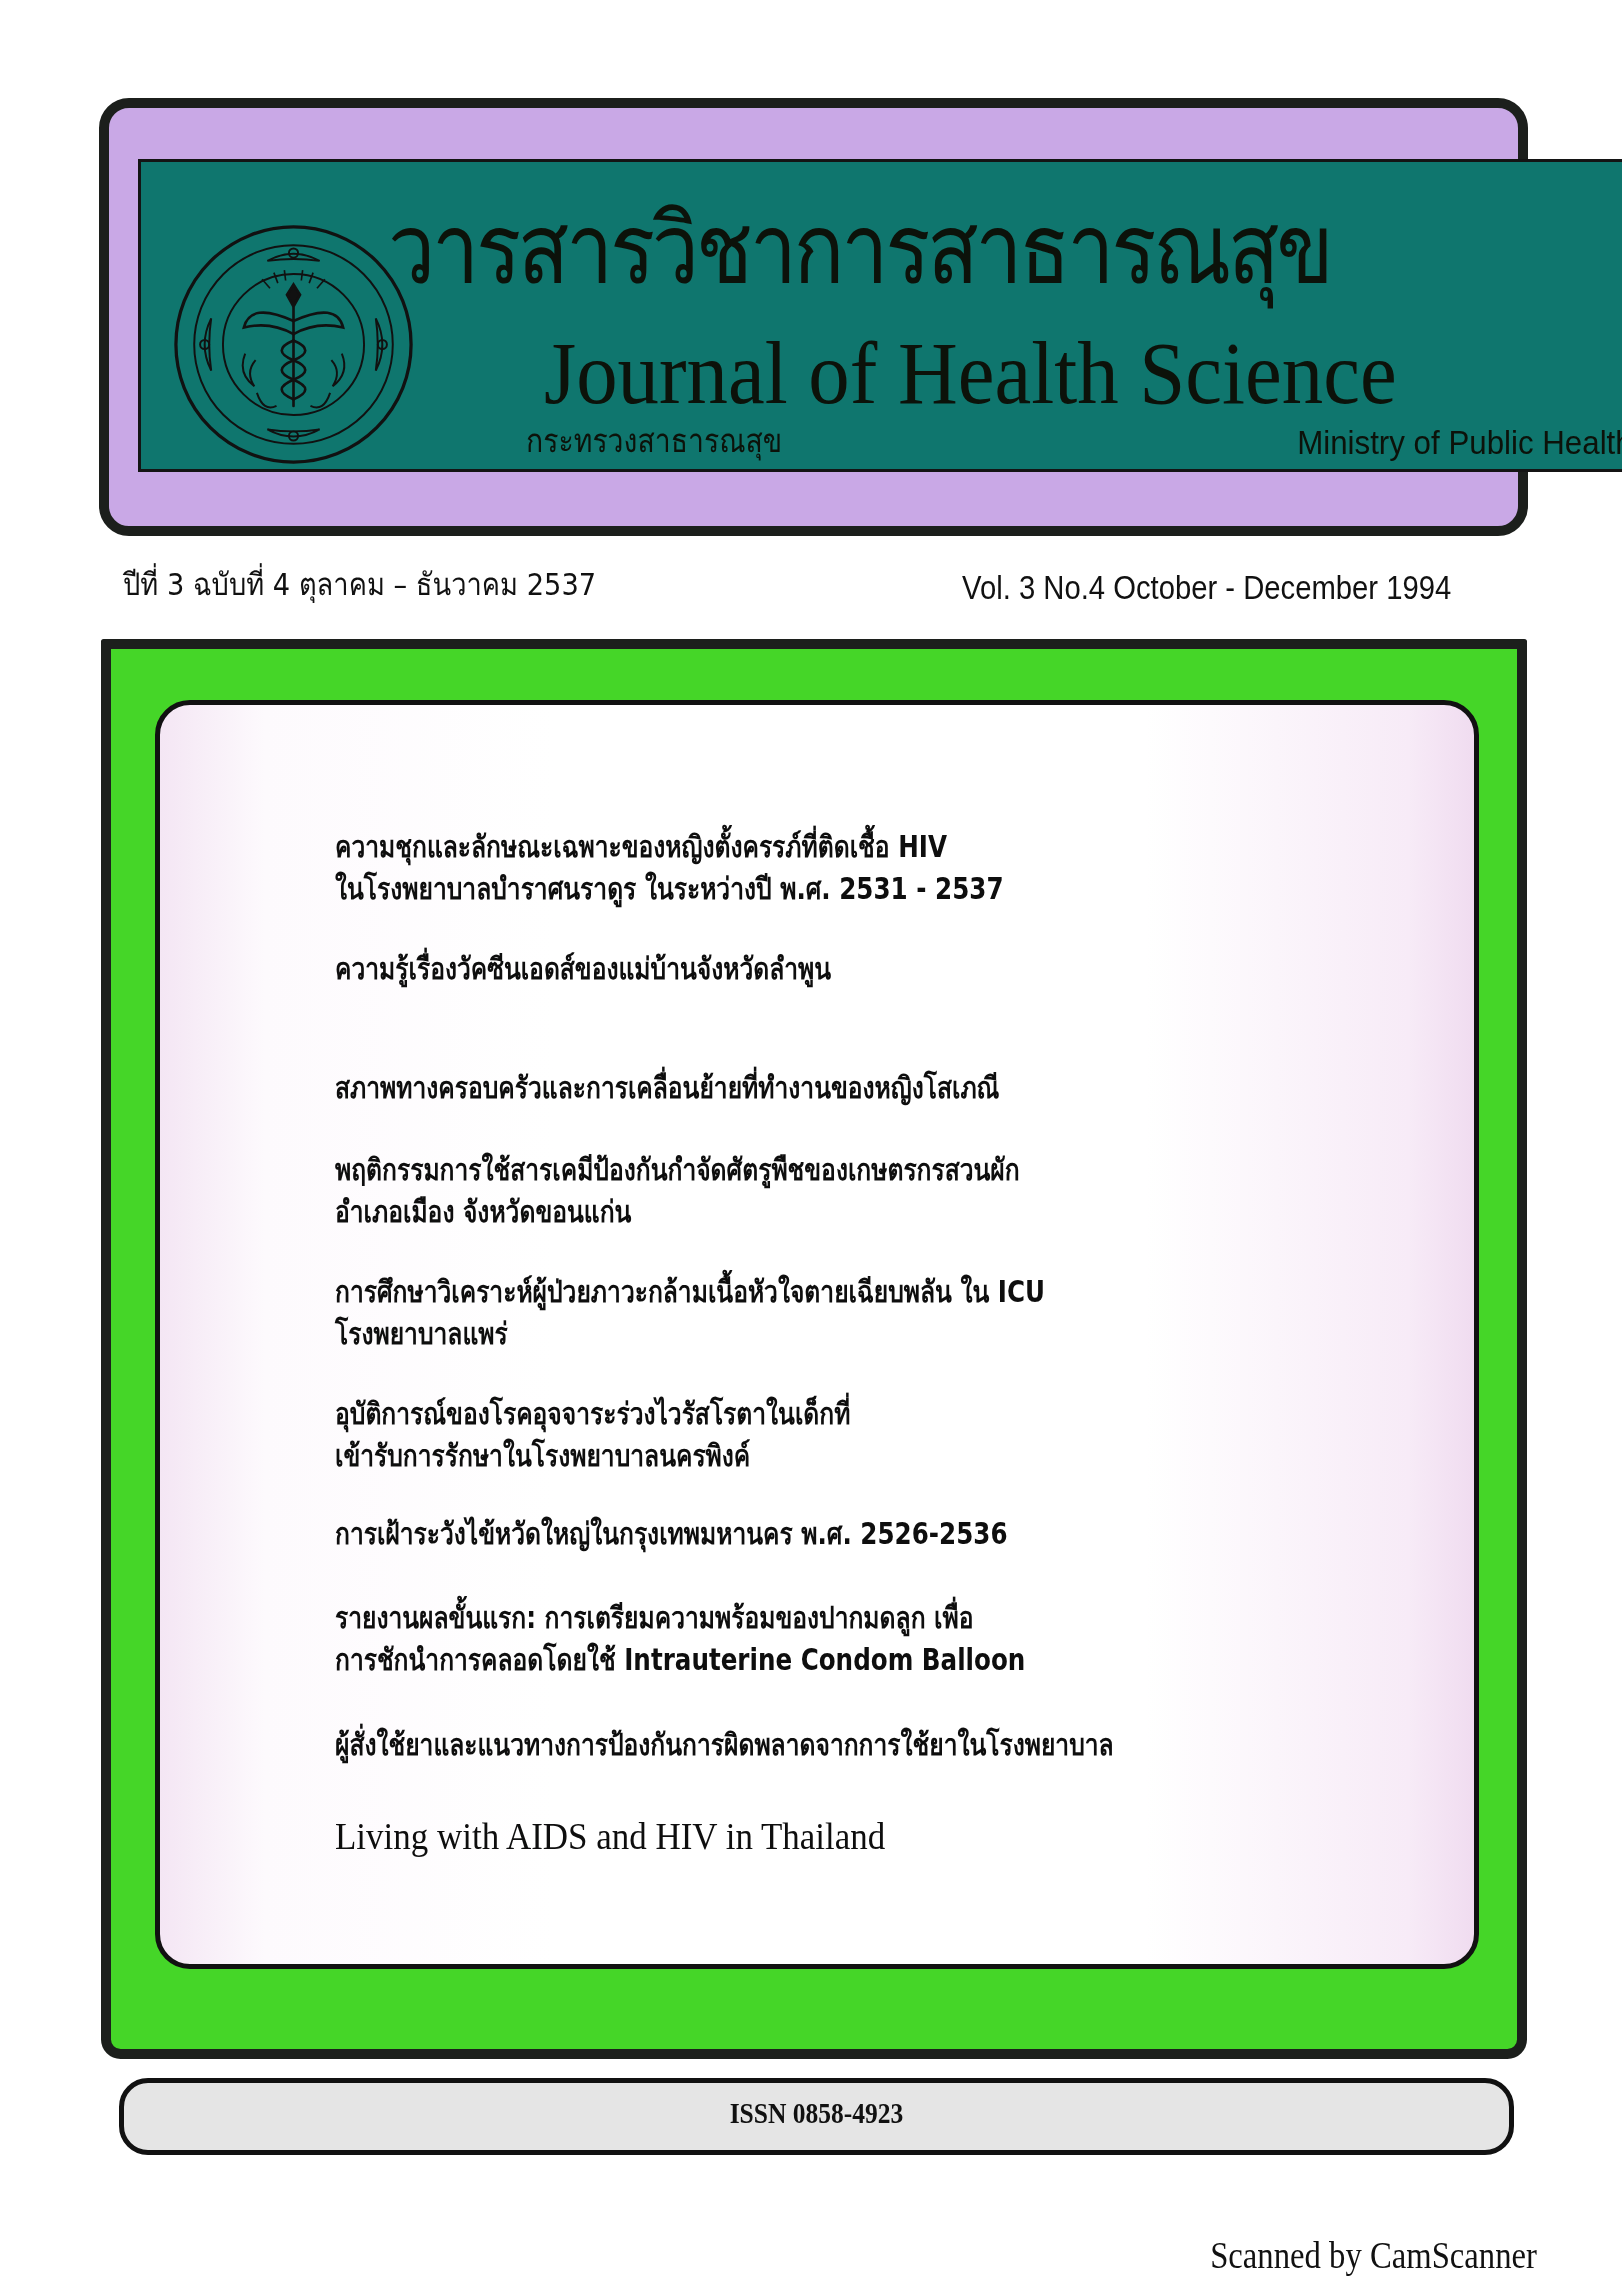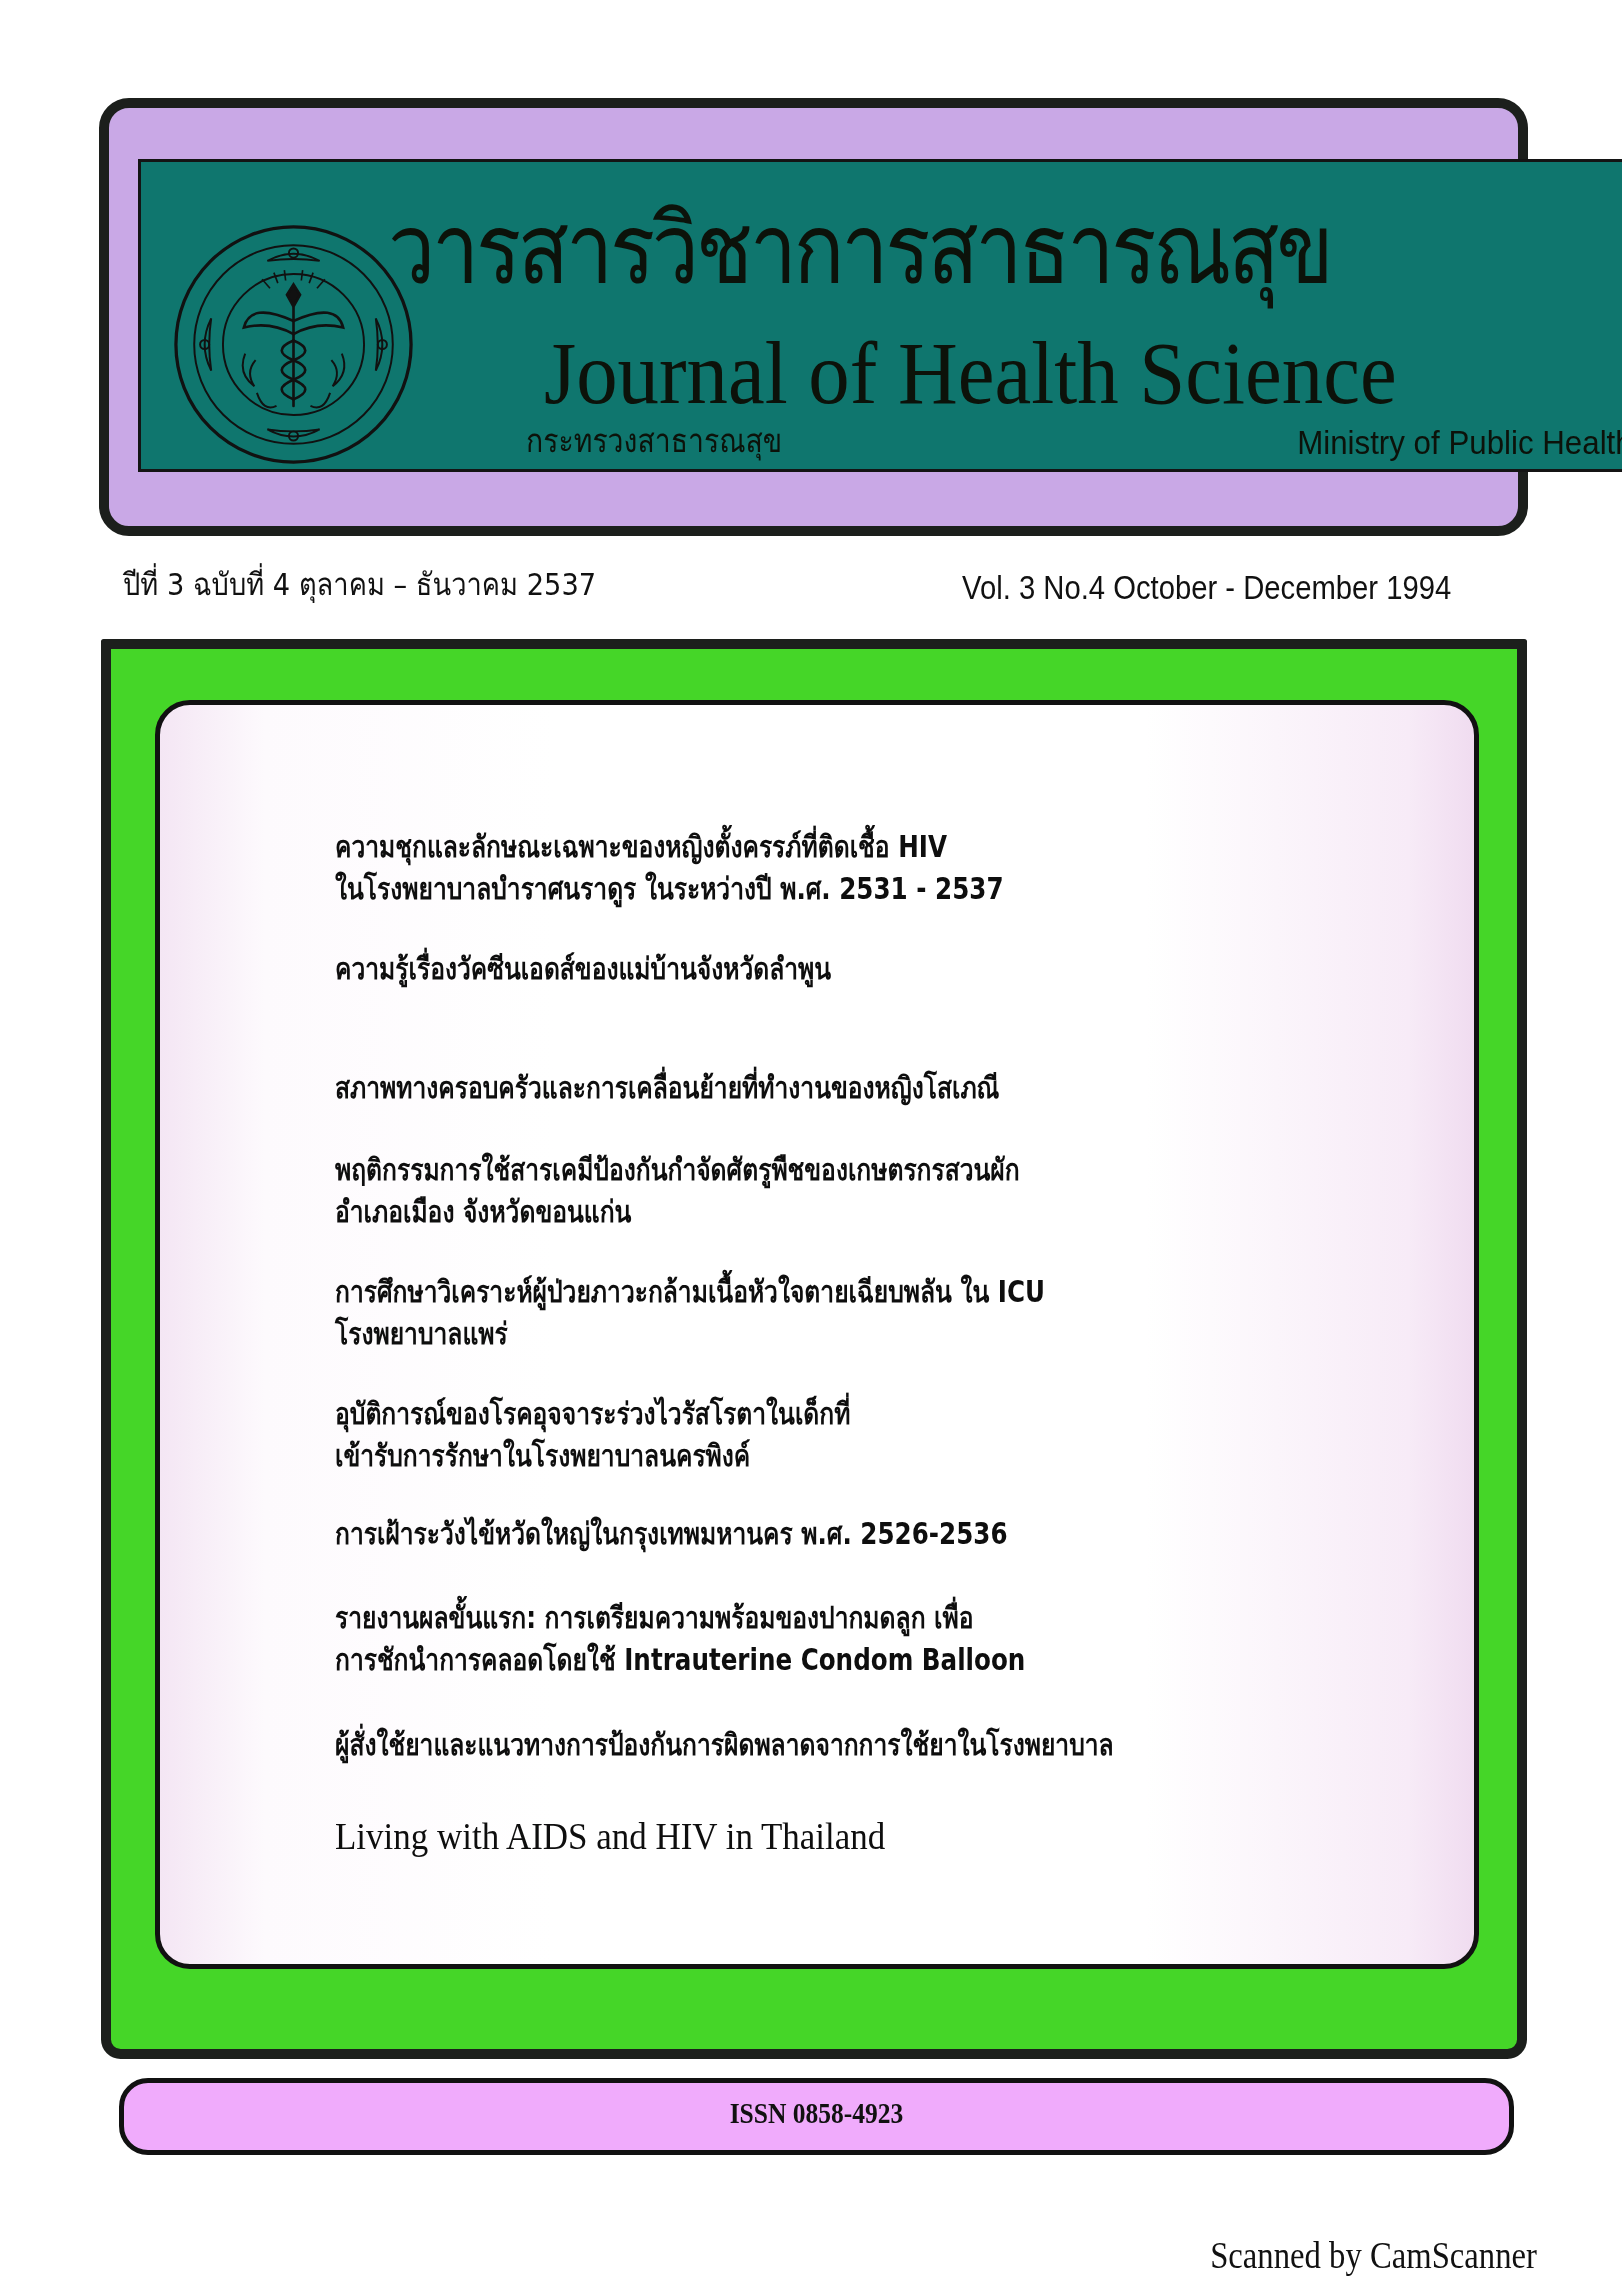--- a/index.html
+++ b/index.html
@@ -172,21 +172,21 @@
       transform: scaleX(0.92);
     }
 
     
     .issn-band {
       position: absolute;
       left: 119px;
       top: 2078px;
       width: 1395px;
       height: 77px;
-      background: #f0abfc;
+      background: #e5e5e5;
       border: 5.2px solid #111111;
       border-radius: 29px;
       box-sizing: border-box;
     }
     .issn-text {
       position: absolute;
       left: 0;
       right: 0;
       top: 15.7px;
       text-align: center;

